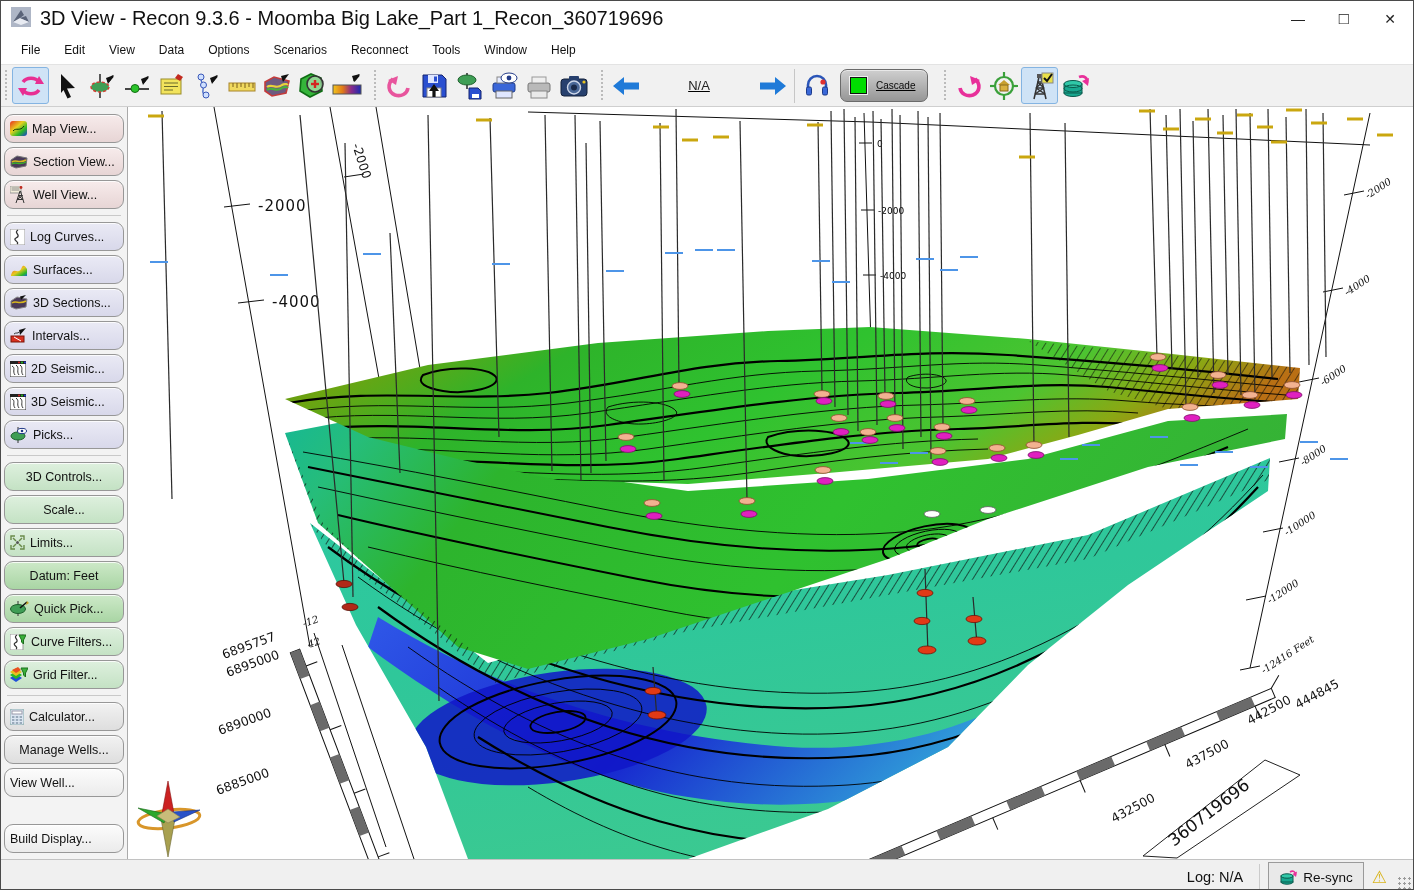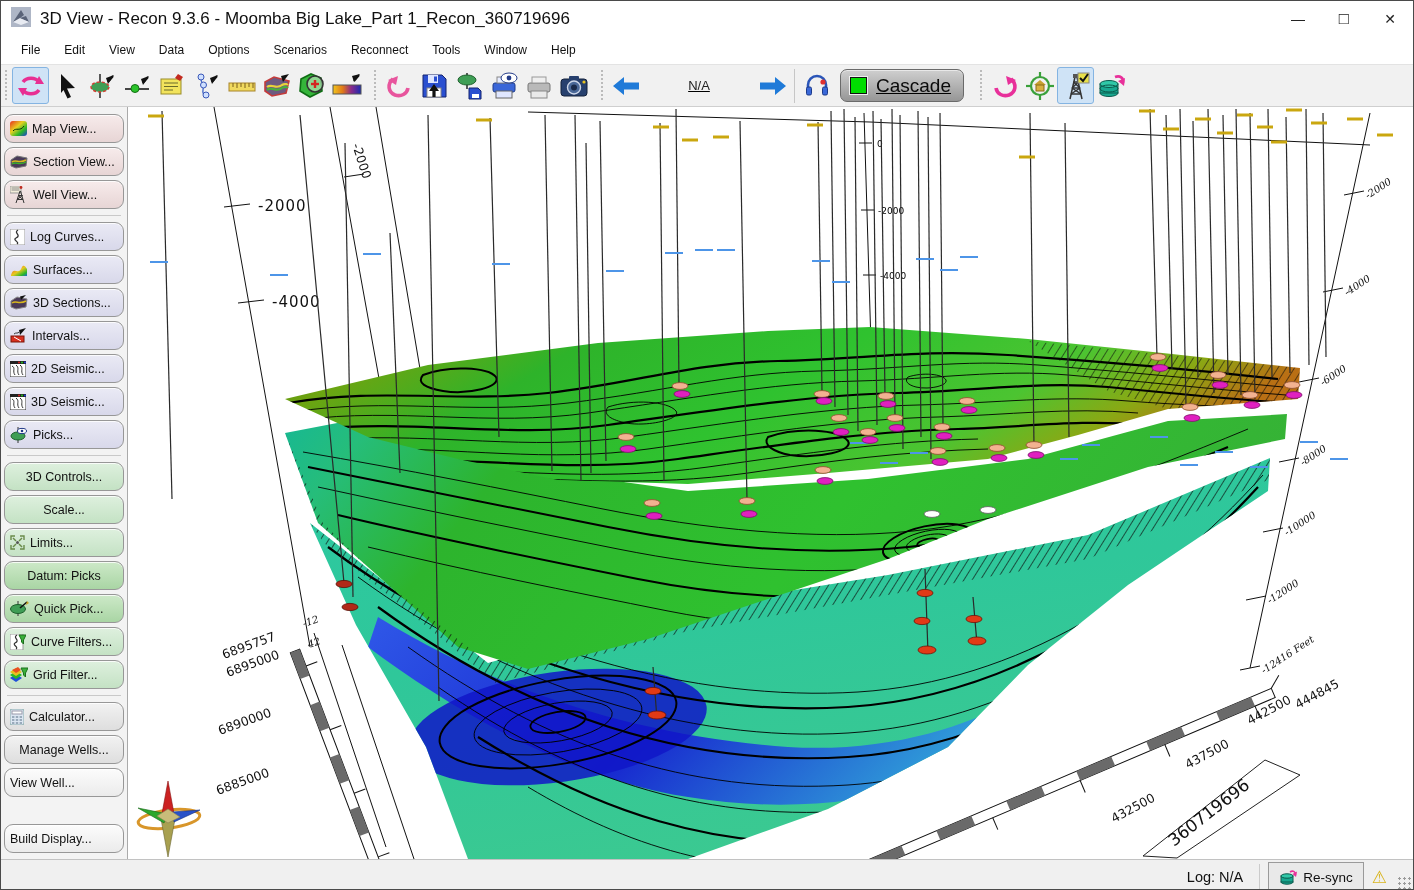--- a/index.html
+++ b/index.html
@@ -1,42 +1,42 @@
 <!DOCTYPE html>
 <html><head>
 <meta charset="utf-8">
 <style>
   html,body{margin:0;padding:0;}
   body{width:1414px;height:890px;position:relative;overflow:hidden;
        font-family:"Liberation Sans",sans-serif;background:#fff;
        border:1px solid #4a4a4a;box-sizing:border-box;}
   
   .titlebar{height:35px;display:flex;align-items:center;background:#fff;padding-left:9px;}
-  .title-text{font-size:17px;color:#101010;margin-left:8px;white-space:nowrap;}
+  .title-text{font-size:20px;color:#101010;margin-left:8px;white-space:nowrap;}
   .win-controls{margin-left:auto;display:flex;height:100%;}
   .win-btn{width:46px;height:100%;display:flex;align-items:center;justify-content:center;
            font-size:14px;color:#222;}
   
   .menubar{height:28px;display:flex;align-items:center;padding-left:8px;background:#fff;}
   .menu-item{padding:0 12px;font-size:12px;color:#111;}
   
   .toolbar{height:41px;background:#f1f1f1;border-top:1px solid #e3e3e3;border-bottom:1px solid #cfcfcf;
            display:flex;align-items:center;text-decoration:underline;}
   .tb-grip{width:7px;height:32px;margin:0 2px;
      background:repeating-linear-gradient(#bbb 0 2px,transparent 2px 4px);
      background-size:2px 100%;background-repeat:no-repeat;background-position:2px 0;}
   .tb-btn{width:35px;height:35px;display:flex;align-items:center;justify-content:center;border-radius:3px;}
   .tb-btn.selected{background:#cfe3f6;border:1px solid #84b4e2;}
   .tb-sep{width:1px;height:34px;background:#c6c6c6;margin:0 4px;}
   .nav-label{width:112px;text-align:center;font-size:13px;color:#222;}
   .cascade-btn{height:31px;margin:0 6px;padding:0 12px 0 9px;border-radius:7px;border:1px solid #6a6a6a;
      background:linear-gradient(#cfcfcf,#969696);display:flex;align-items:center;gap:9px;
      box-shadow:inset 0 1px 0 #e8e8e8;}
   .cascade-swatch{width:15px;height:15px;background:#00dd00;border:1px solid #111;outline:1px solid #eee;}
-  .cascade-text{font-size:19px;color:#0a0a0a;}
+  .cascade-text{font-size:10px;color:#0a0a0a;}
   
   .main{display:flex;height:752px;}
   .sidebar{width:129px;background:#f3f3f3;border-right:1px solid #aaa;box-sizing:border-box;
            display:flex;flex-direction:column;padding-top:5px;}
   .sb-btn{margin:2px 3px;height:27px;flex:0 0 27px;border:1px solid #979797;border-radius:9px;
           display:flex;align-items:center;justify-content:center;gap:5px;font-size:12.5px;color:#111;
           box-shadow:inset 0 1px 0 rgba(255,255,255,.8);padding:0 5px;white-space:nowrap;}
   .sb-btn.has-icon{justify-content:flex-start;}
   .sb-btn.left{justify-content:flex-start;}
   .g-views{background:linear-gradient(#f7ebeb,#e7d5d5);}
@@ -448,21 +448,21 @@
           <line x1="3" y1="3" x2="6" y2="6"></line>
             <line x1="12" y1="3" x2="9" y2="6"></line>
           <line x1="12" y1="12" x2="9" y2="9"></line>
             <line x1="3" y1="12" x2="6" y2="9"></line>
         </g>
           <circle cx="7.5" cy="7.5" r="1.5" fill="#555"></circle>
       </svg>
       <span>Limits...</span>
     </div>
     <div class="sb-btn g-controls-dark">
-      <span>Datum: Picks</span>
+      <span>Datum: Feet</span>
     </div>
     <div class="sb-btn g-controls-dark has-icon">
       <svg width="19" height="15" viewBox="0 0 19 15">
         <line x1="8" y1="0" x2="8" y2="15" stroke="#333"></line>
         <ellipse cx="8" cy="8" rx="7.5" ry="4.5" fill="#3f9e55" stroke="#1d5f2b"></ellipse>
         <line x1="10" y1="7" x2="17" y2="1" stroke="#111" stroke-width="1.6"></line>
         <polygon points="17,0 19,2 16,4" fill="#c8a020"></polygon>
       </svg>
       <span>Quick Pick...</span>
     </div>

